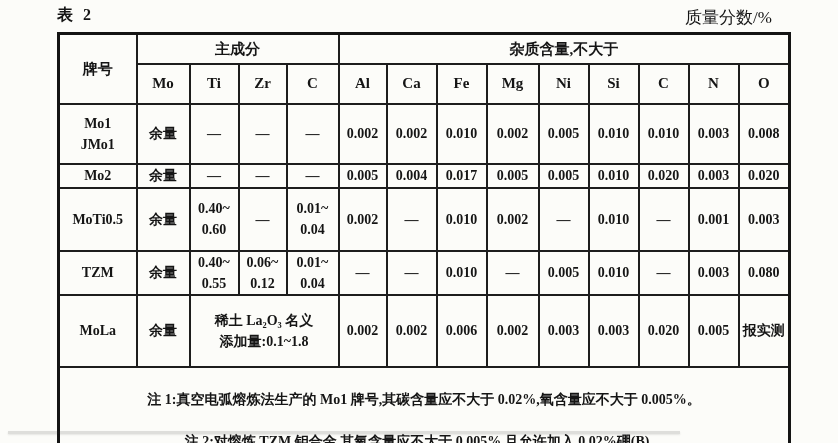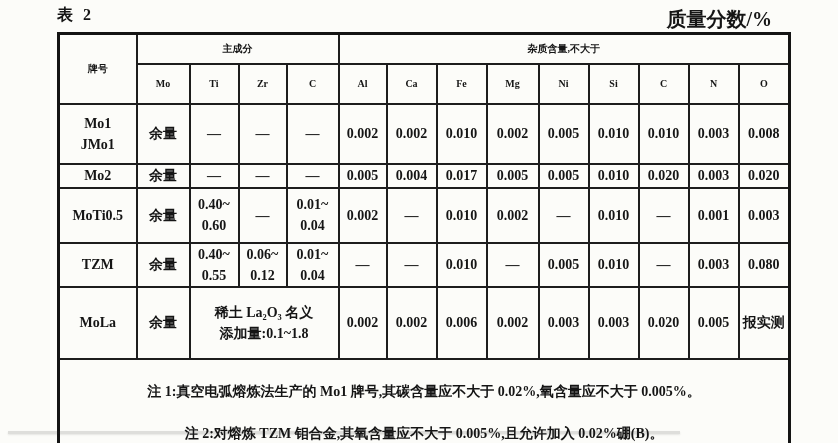--- a/index.html
+++ b/index.html
@@ -13,38 +13,38 @@
   }
   .caption {
     position:absolute; top:5px; left:57px; width:731px; height:24px;
   }
   .table-title {
     position:absolute; left:0; right:40px; text-align:left;
     font-size:16px; font-weight:bold; letter-spacing:3px;
   }
   .unit-label {
     position:absolute; right:16px; top:1px;
-    font-size:20px; font-weight:bold;
+    font-size:17px; font-weight:normal;
   }
   table.comp {
     position:absolute; left:57px; top:32px;
     width:731px;
     border-collapse:collapse; table-layout:fixed;
     border:3px solid #141414;
   }
   table.comp th, table.comp td {
     border:2px solid #1d1d1d;
     text-align:center; vertical-align:middle;
     padding:0 2px;
     font-size:14px; font-weight:bold;
     white-space:pre-line;
     line-height:1.5;
     overflow:hidden;
   }
-  table.comp th { font-size:10px; }
+  table.comp th { font-size:15px; }
   td.grade { font-size:15px;margin-left:47px; }
   td.notes {
     text-align:left;
     padding:4px 8px 4px 38px;
     font-size:14px;
     line-height:27px;
     white-space:normal;
   }
   .note-line { white-space:nowrap;text-align:center; }
   .scan-smudge {
@@ -130,21 +130,21 @@
         <td>0.004</td>
         <td>0.017</td>
         <td>0.005</td>
         <td>0.005</td>
         <td>0.010</td>
         <td>0.020</td>
         <td>0.003</td>
         <td>0.020</td>
       </tr>
 
-      <tr style="height:55px">
+      <tr style="height:63px">
         <td class="grade">MoTi0.5</td>
         <td>余量</td>
         <td>0.40~
 0.60</td>
         <td>—</td>
         <td>0.01~
 0.04</td>
         <td>0.002</td>
         <td>—</td>
         <td>0.010</td>

